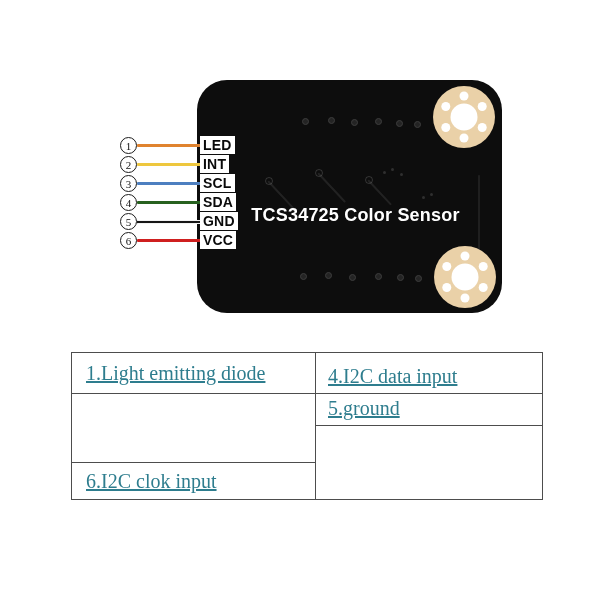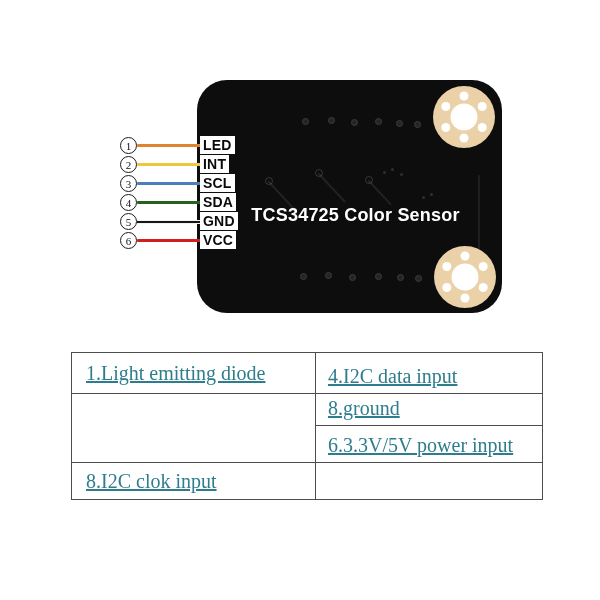--- a/index.html
+++ b/index.html
@@ -137,30 +137,27 @@
   </div>
 
   <div class="pin-table">
     <div class="tcol left">
       <div class="tcell b" style="height:41px">
         <span>1.Light emitting diode</span>
       </div>
       <div class="tcell b" style="height:69px">
       </div>
       <div class="tcell" style="flex:1">
-        <span>8.I2C clok input</span>
+        <span>6.I2C clok input</span>
       </div>
     </div>
     <div class="tcol right">
       <div class="tcell b" style="height:41px">
         <span>4.I2C data input</span>
       </div>
       <div class="tcell b" style="height:32px">
-        <span>8.ground</span>
-      </div>
-      <div class="tcell b" style="height:37px">
-        <span>6.3.3V/5V power input</span>
+        <span>5.ground</span>
       </div>
       <div class="tcell" style="flex:1"></div>
     </div>
   </div>
 
 </div>
 
 </body></html>

